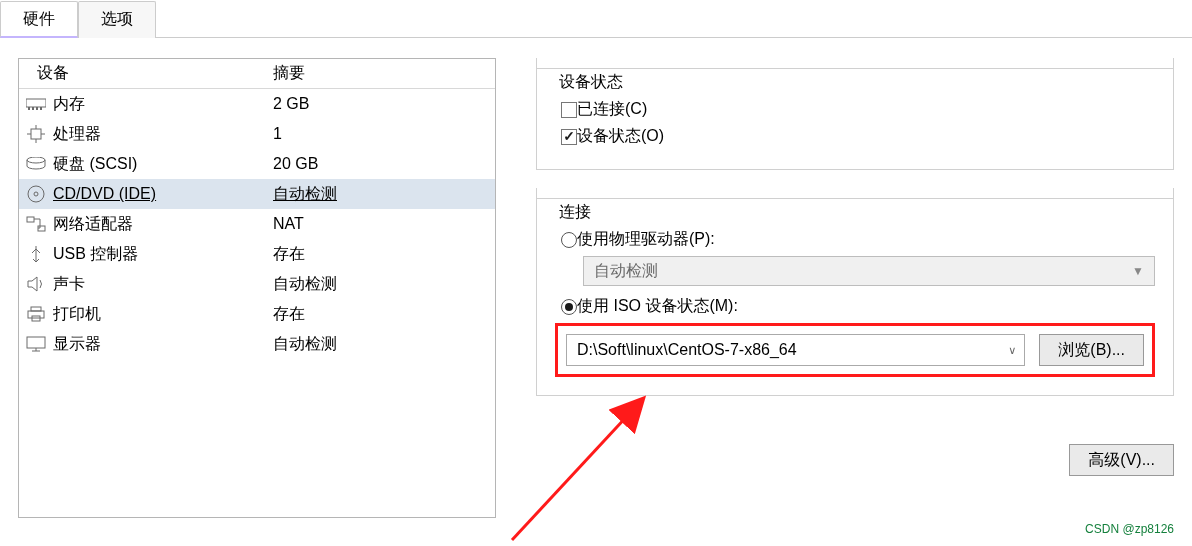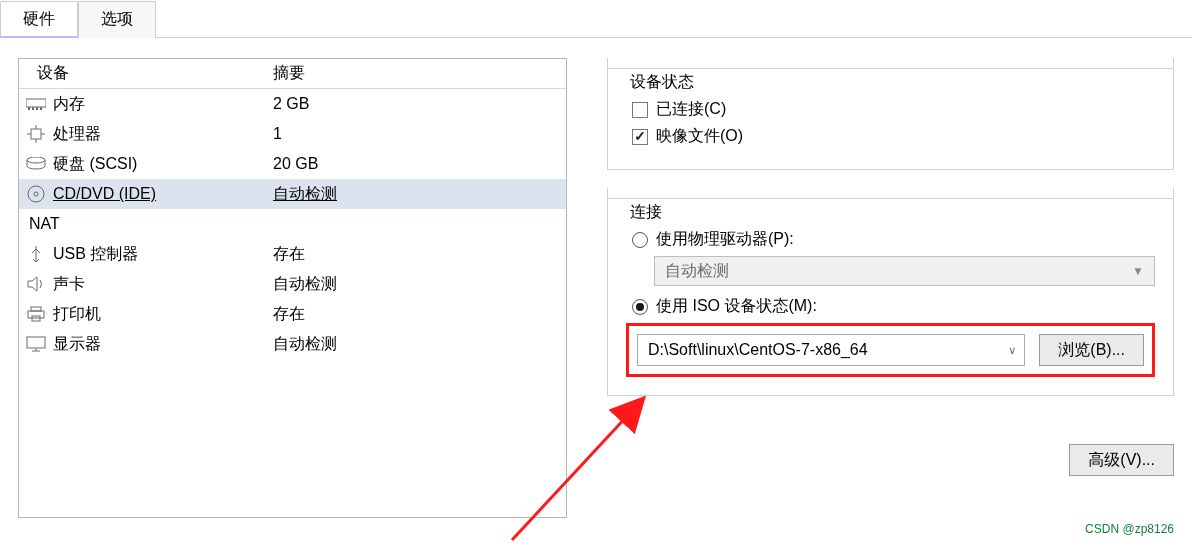--- a/index.html
+++ b/index.html
@@ -34,21 +34,21 @@
       background: #fff;
       border-bottom: 2px solid #c4b5fd;
     }
     .content {
       display: flex;
       padding: 20px 18px 10px 18px;
       height: 490px;
       position: relative;
     }
     .left-panel {
-      width: 549px;
+      width: 478px;
       border: 1px solid #b5b5b5;
       background: #fff;
     }
     .table-header {
       display: flex;
       border-bottom: 1px solid #d8d8d8;
       height: 30px;
       align-items: center;
     }
     .th-device { width: 244px; padding-left: 18px; font-size: 16px;}
@@ -81,21 +81,20 @@
       top: 0;
       background: #fff;
       padding: 0 6px 0 4px;
       font-size: 16px;
       display:inline-block;
       z-index:2;
     }
     .ck-row, .rd-row {
       display: flex;
       align-items: center;
-      gap: 8px;
       margin: 6px 0 6px 6px;
       font-size: 16px;
     }
     .ckbox {
       width: 16px; height:16px; border:1px solid #777; display:flex;
       align-items:center; justify-content:center; cursor:pointer; background:#fff;
       font-size:14px; line-height:1;
     }
     .ckbox.checked::after { content:"✓"; color:#1a1a1a; font-weight:bold; position:relative; top:-1px;}
     .radio {
@@ -199,20 +198,30 @@
               <circle cx="9" cy="9" r="8" fill="none" stroke="#6a6a6a"></circle>
               <circle cx="9" cy="9" r="2" fill="none" stroke="#6a6a6a"></circle>
             </svg>
           </span>
         <span>CD/DVD (IDE)</span>
       </div>
       <div class="cell-summary">自动检测</div>
     </div>
 
     <div class="row">
+      <div class="cell-device">
+        <span class="dev-icon">
+            <svg width="20" height="16" viewBox="0 0 20 16">
+              <rect x="1" y="1" width="7" height="5" fill="none" stroke="#6a6a6a"></rect>
+              <rect x="12" y="10" width="7" height="5" fill="none" stroke="#6a6a6a"></rect>
+              <path d="M8 3 h6 v9 h-2" fill="none" stroke="#6a6a6a"></path>
+            </svg>
+          </span>
+        <span>网络适配器</span>
+      </div>
       <div class="cell-summary">NAT</div>
     </div>
 
     <div class="row">
       <div class="cell-device">
         <span class="dev-icon">
             <svg width="16" height="18" viewBox="0 0 16 18">
               <path d="M8 1 v16 M8 4 l-4 4 M8 4 l4 4 M8 17 l-3 -3 M8 17 l3 -3" fill="none" stroke="#6a6a6a"></path>
             </svg>
           </span>
@@ -266,21 +275,21 @@
   <div class="right-panel">
     <div class="fieldset">
       <div class="fieldset-line"></div>
       <span class="legend">设备状态</span>
       <div class="ck-row">
         <div class="ckbox"></div>
         <span>已连接(C)</span>
       </div>
       <div class="ck-row">
         <div class="ckbox checked"></div>
-        <span>映像文件(O)</span>
+        <span>设备状态(O)</span>
       </div>
     </div>
 
     <div class="fieldset connection">
       <div class="fieldset-line"></div>
       <span class="legend">连接</span>
       <div class="rd-row">
         <div class="radio"></div>
         <span>使用物理驱动器(P):</span>
       </div>

